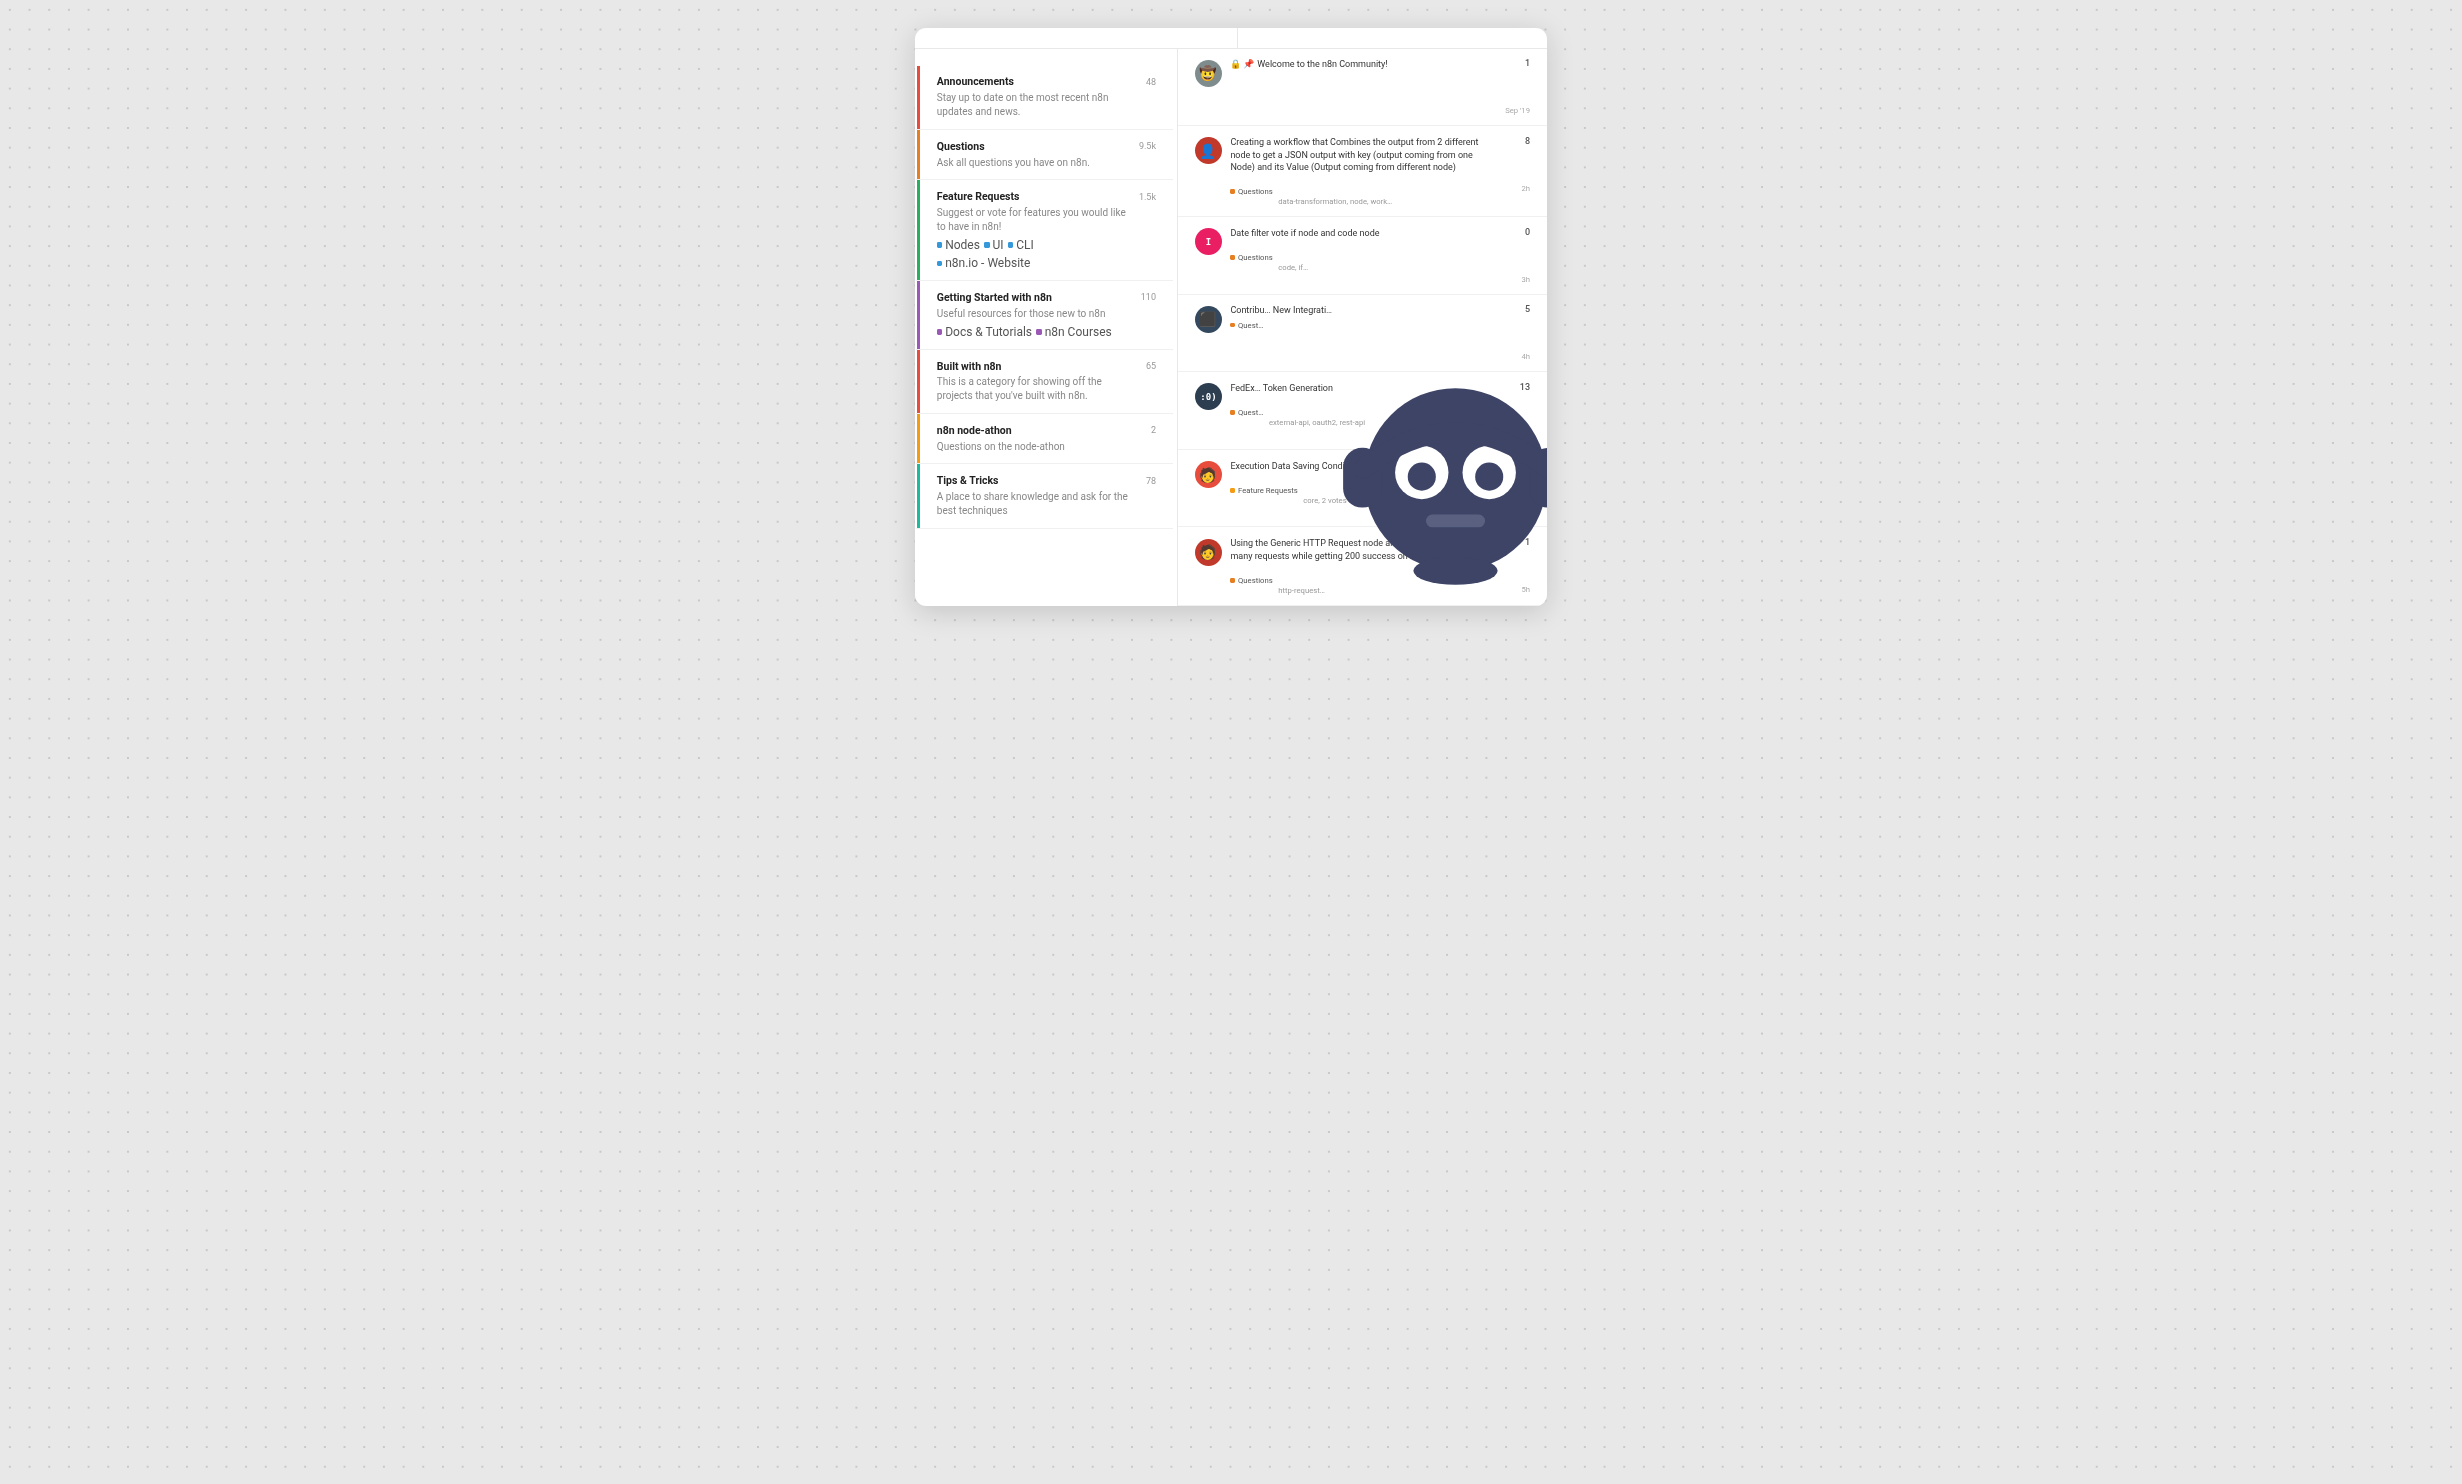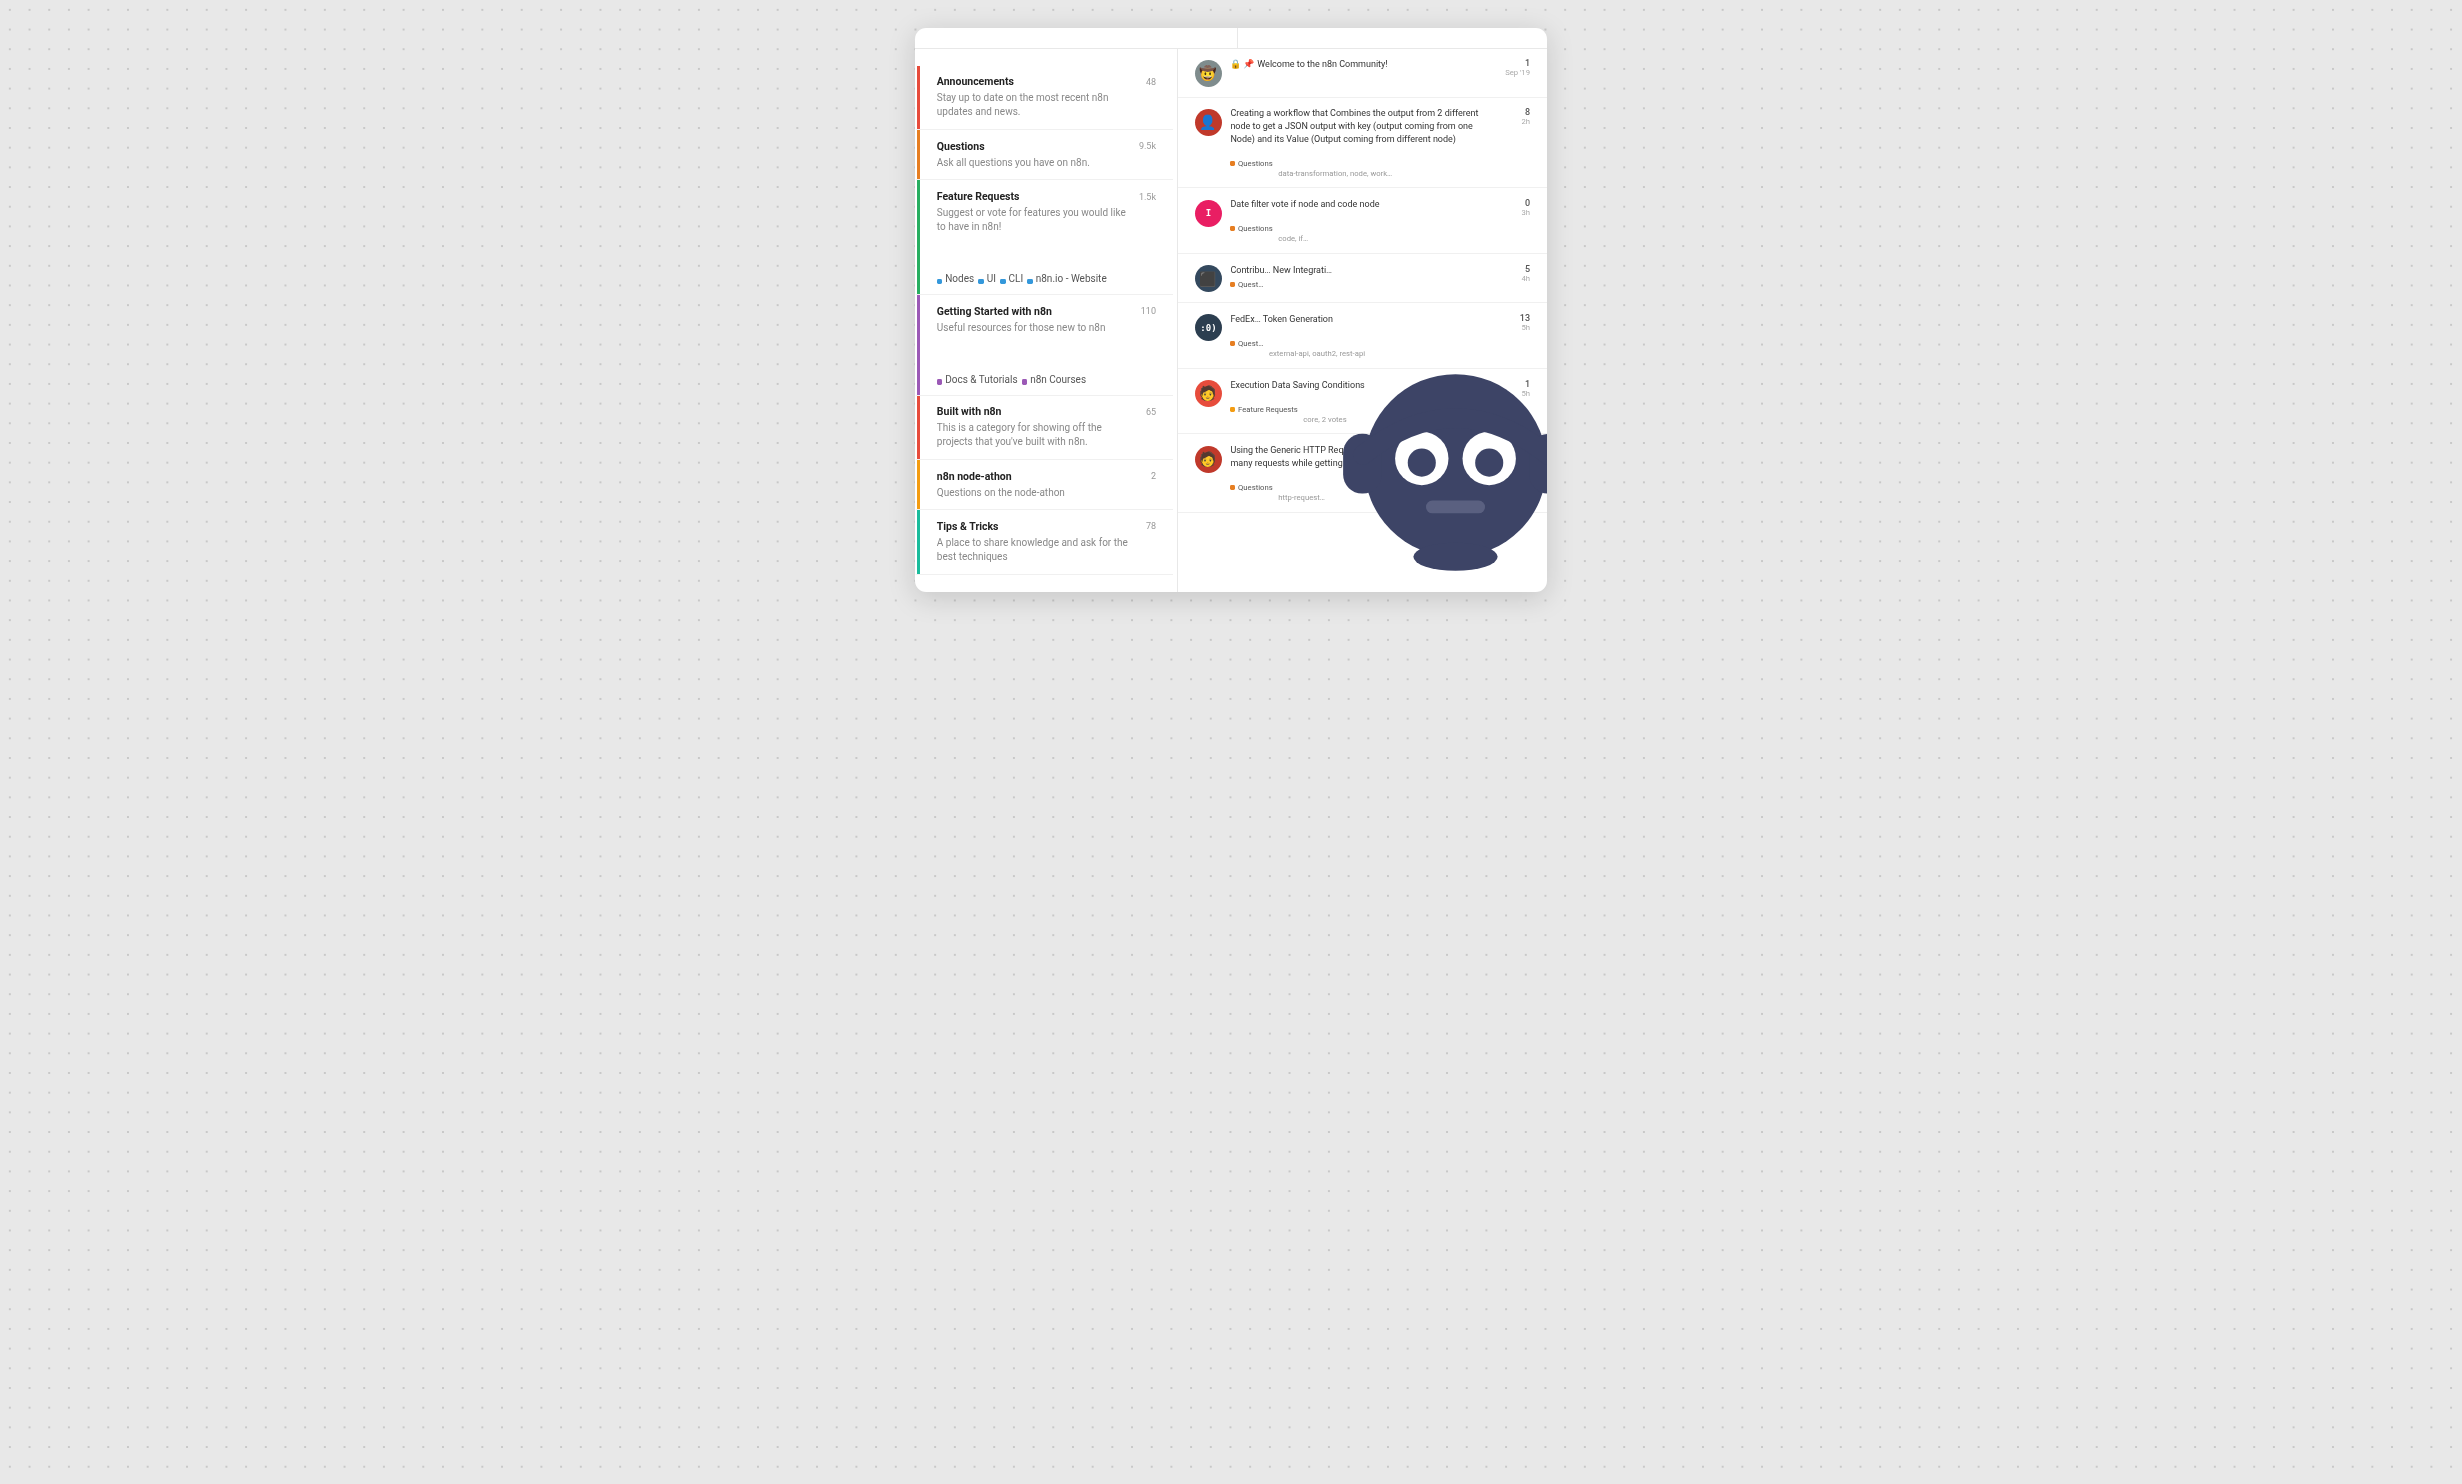--- a/index.html
+++ b/index.html
@@ -70,25 +70,24 @@
       line-height: 1.4;
     }
     .category-item .cat-tags {
       display: flex;
       flex-wrap: wrap;
       gap: 4.2px;
       margin-top: 4.2px;
     }
     .tag {
       display: inline-flex;
-      align-items: flex-end;
-      font-size: 10px;
+      align-items: center;
+      font-size: 12px;
       color: #555;
       gap: 2.8px;
-      margin-top: 35px;
     }
     .tag-dot {
       width: 5.6px;
       height: 5.6px;
       border-radius: 1.4px;
       display: inline-block;
     }
     .cat-count {
       font-size: 9px;
       color: #999;
@@ -171,20 +170,21 @@
     .topic-replies {
       font-size: 9px;
       color: #555;
       display: block;
       font-weight: 500;
     }
     .topic-time {
       font-size: 7.7px;
       color: #aaa;
       display: block;
+      margin-top: 38px;
     }
 
     
     .mascot-overlay {
       position: absolute;
       right: -56px;
       bottom: -28px;
       width: 295px;
       height: 295px;
       pointer-events: none;

